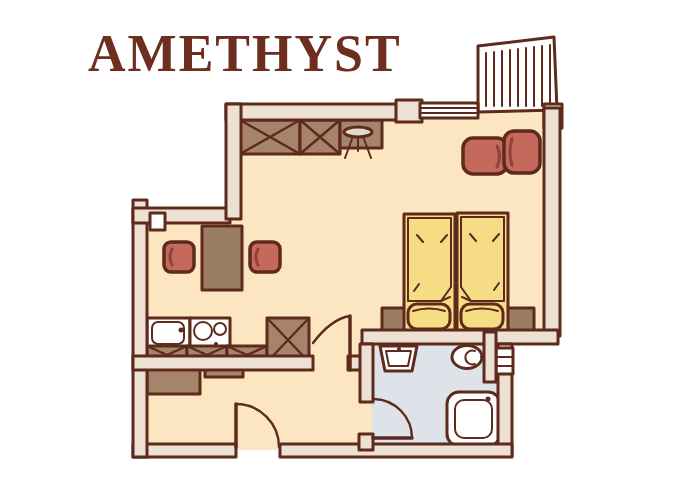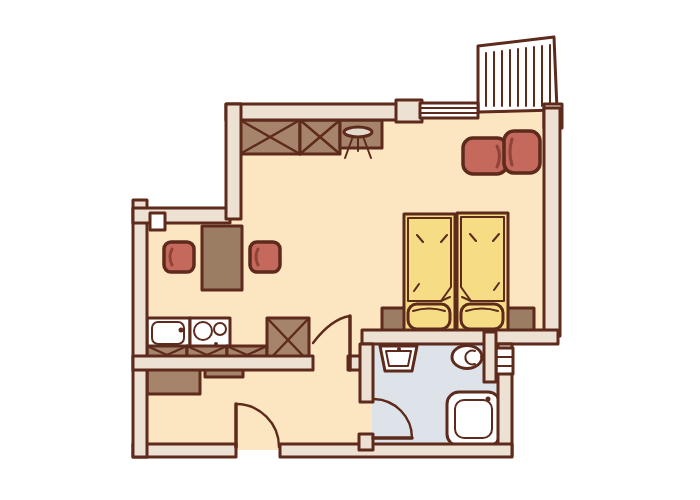--- a/index.html
+++ b/index.html
@@ -35,20 +35,21 @@
   .leaf{stroke:var(--outline,#5d2a1c);stroke-width:3.5;fill:none;}
   .arc{stroke:var(--outline,#5d2a1c);stroke-width:2.4;fill:none;}
   .dot{fill:var(--outline,#5d2a1c);stroke:none;}
   .stooltop{fill:var(--stool-top,#e3dace);stroke:var(--outline,#5d2a1c);stroke-width:3;}
   .innerline{stroke:#8e4439;stroke-width:3;fill:none;}
 </style>
 </head>
 <body>
 
 <div class="stage">
+  <h1 class="plan-title">AMETHYST</h1>
 
   <svg viewBox="0 0 700 500" width="700" height="500">
 
     <g>
       <polygon class="floor" points="230,106 480,106 480,112 557,112 557,336 510,336 510,450 137,450 137,214 230,214"></polygon>
       <rect class="bathfloor" x="372" y="342" width="128" height="104"></rect>
     </g>
 
     <g>
       <polygon class="whitebox" points="478,46 554,37 557,110 478,112"></polygon>

